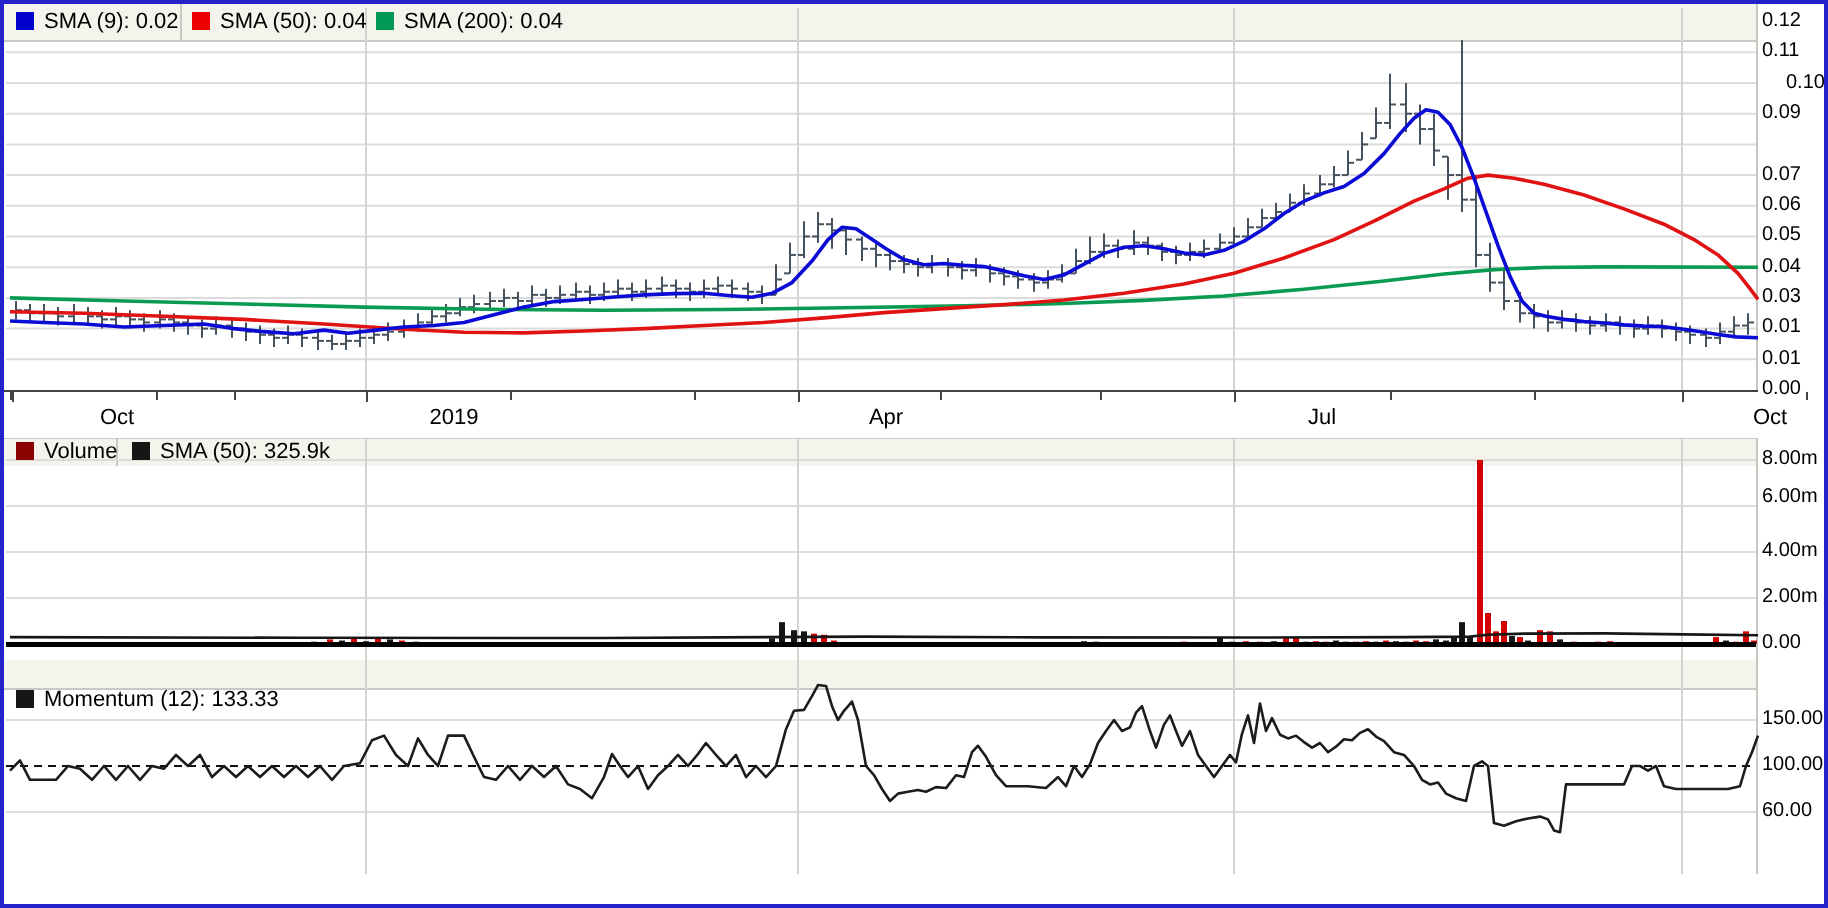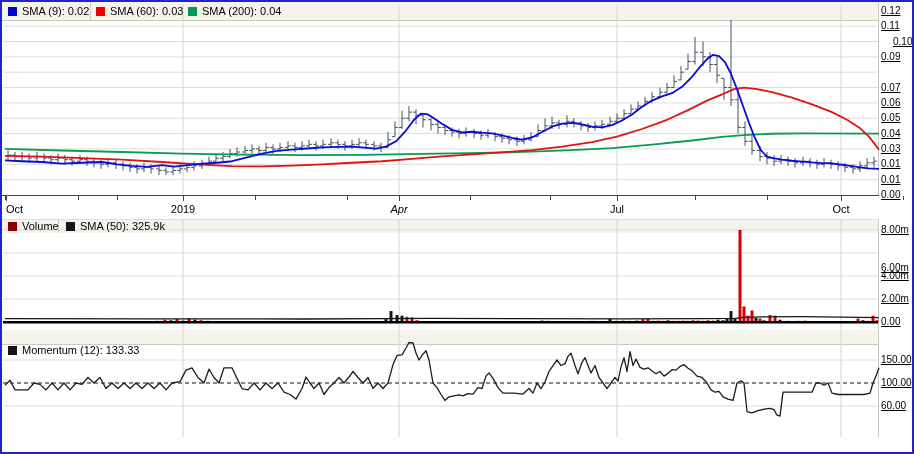--- a/index.html
+++ b/index.html
@@ -16,26 +16,26 @@
   .strip .divider{position:absolute;top:0;bottom:0;width:1px;background:#c9c9c1;}
   #chart-svg{position:absolute;left:0;top:0;z-index:1;}
   .legend{position:absolute;z-index:3;white-space:nowrap;}
   .legend .chip{display:inline-block;width:9px;height:9px;margin-right:5px;vertical-align:-1px;}
   .chip-blue{background:#0000cc;}
   .chip-red{background:#ee0000;}
   .chip-green{background:#009955;}
   .chip-darkred{background:#8b0000;}
   .chip-black{background:#161616;}
   .ylabels{position:absolute;left:879px;width:32px;z-index:3;font-size:10px;}
-  .ylabels .yl{position:absolute;left:0;height:12px;line-height:12px;text-decoration:underline;}
+  .ylabels .yl{position:absolute;left:0;height:12px;line-height:12px;}
   .xstrip{position:absolute;left:0;top:193px;width:877px;height:24px;background:#fff;
           border-top:1px solid #444;z-index:2;}
   .xstrip .tick{position:absolute;top:0;width:1px;height:4px;background:#444;}
   .xstrip .tick.major{height:5px;}
-  .xstrip .xl{position:absolute;top:7px;transform:translateX(-50%);}
+  .xstrip .xl{position:absolute;top:7px;transform:translateX(-50%);margin-left:44px;}
   .xstrip .xl.left{transform:none;}
   .hitarea{position:absolute;left:0;width:877px;z-index:4;background:transparent;}
   .footer{position:absolute;left:0;top:435px;width:910px;height:15px;background:#fff;
           border-top:1px solid #b0b0a8;z-index:3;line-height:14px;}
   .footer .ts{position:absolute;left:5px;top:0;}
   .footer .logo{position:absolute;right:5px;top:0;}
   .footer .brand{color:#2a56a5;}
 </style>
 </head>
 <body>
@@ -546,21 +546,21 @@
       <rect x="1" y="319" width="875" height="2.5" fill="#000"></rect>
       <line x1="1" y1="381" x2="876" y2="381" stroke="#111" stroke-dasharray="4 3"></line>
       <polyline points="3,383.3 8,378.24 13,387.9 26,387.9 32,381 38,382.38 44,387.9 50,381 56,387.9 62,381 68,387.9 74,381 80,382.38 86,375.48 92,381 98,375.48 104,386.52 110,381 116,386.52 122,381 128,386.52 134,381 140,386.52 146,381 152,386.52 158,381 164,387.9 170,381 178,379.62 184,368.12 190,365.82 196,375.48 202,381 207,367.2 212,375.48 217,381 222,365.82 230,365.82 235,376.4 240,386.52 246,387.9 252,381 258,387.9 264,381 270,386.52 276,381 282,390.2 288,392.5 294,397.1 300,386.52 304,375.02 308,381 312,386.52 317,381 322,392.5 327,385.6 332,381 337,375.48 342,381 347,375.02 351,369.5 356,375.48 361,381 366,375.48 371,386.52 376,381 381,386.52 386,381 391,362.6 395,353.4 400,352.94 404,346.04 407,340.52 411,340.98 414,351.1 417,358 420,353.4 424,348.8 427,358 431,381 435,385.6 439,392.5 443,398.48 447,394.8 452,393.88 457,392.96 461,393.88 466,391.58 471,392.04 476,385.6 480,386.52 484,374.1 487,370.88 491,376.4 496,385.6 501,391.12 512,391.12 521,392.04 527,386.52 531,391.12 535,381 539,386.52 543,380.08 547,369.5 551,363.52 555,358 559,363.52 563,361.68 566,354.32 569,351.1 573,363.52 576,371.8 580,360.3 583,355.7 586,363.52 589,370.88 593,363.52 597,375.48 601,381 605,386.52 609,381 613,375.48 616,379.16 619,364.9 622,355.7 625,369.5 628,349.72 631,363.52 634,357.08 638,365.36 642,367.2 646,365.82 650,369.04 654,371.8 658,369.5 662,374.1 666,371.34 670,367.66 674,368.12 678,364.44 682,362.6 686,366.28 690,368.58 695,374.1 700,375.48 705,381 709,387.9 713,390.2 717,389.28 721,394.8 726,397.1 731,398.48 735,381 739,378.7 742,381 745,409.52 750,410.9 756,408.6 762,407.22 768,406.3 772,407.68 775,413.2 778,414.12 781,390.2 795,390.2 810,390.2 814,381 818,381 822,383.3 826,381 830,391.12 836,392.5 850,392.5 862,392.5 868,391.12 871,381 874,374.1 877,365.82" fill="none" stroke="#1c1c1c" stroke-width="1.3" stroke-linejoin="round"></polyline>
     </svg>
 
   <div class="legend" style="left:6px;top:3px">
     <span style="position:absolute;left:0">
       <i class="chip chip-blue"></i><span>SMA (9): 0.02</span>
     </span>
     <span style="position:absolute;left:88px">
-      <i class="chip chip-red"></i><span>SMA (60): 0.03</span>
+      <i class="chip chip-red"></i><span>SMA (50): 0.04</span>
     </span>
     <span style="position:absolute;left:180px">
       <i class="chip chip-green"></i><span>SMA (200): 0.04</span>
     </span>
   </div>
 
   <div class="legend" style="left:6px;top:218px">
     <span style="position:absolute;left:0">
       <i class="chip chip-darkred"></i><span>Volume</span>
     </span>
@@ -585,21 +585,21 @@
       <div class="yl" style="top: 94.9px; text-align: center;">0.06</div>
       <div class="yl" style="top: 110.25px;">0.05</div>
       <div class="yl" style="top: 125.6px;">0.04</div>
       <div class="yl" style="top: 140.95px;">0.03</div>
       <div class="yl" style="top: 156.3px;">0.01</div>
       <div class="yl" style="top: 171.65px;">0.01</div>
       <div class="yl" style="top: 187px;">0.00</div>
     </div>
   <div class="ylabels" id="vol-ylabels">
       <div class="yl" style="top: 222px;">8.00m</div>
-      <div class="yl" style="top: 260px;">6.00m</div>
+      <div class="yl" style="top: 241px;">6.00m</div>
       <div class="yl" style="top: 268px; text-align: center;">4.00m</div>
       <div class="yl" style="top: 291px;">2.00m</div>
       <div class="yl" style="top: 314px;">0.00</div>
     </div>
   <div class="ylabels" id="mom-ylabels">
       <div class="yl" style="top: 352px;">150.00</div>
       <div class="yl" style="top: 375px;">100.00</div>
       <div class="yl" style="top: 398px;">60.00</div>
     </div>
 
@@ -612,21 +612,21 @@
       <div class="tick" style="left: 468px;"></div>
       <div class="tick" style="left: 548px;"></div>
       <div class="tick" style="left: 693px;"></div>
       <div class="tick" style="left: 765px;"></div>
       <div class="tick" style="left: 901px;"></div>
       <div class="tick major" style="left: 4px;"></div>
       <div class="xl left" style="left: 4px;">Oct</div>
       <div class="tick major" style="left: 181px;"></div>
       <div class="xl" style="left: 181px;">2019</div>
       <div class="tick major" style="left: 397px;"></div>
-      <div class="xl" style="left: 397px; font-style: italic;">Apr</div>
+      <div class="xl" style="left: 397px;">Apr</div>
       <div class="tick major" style="left: 615px;"></div>
       <div class="xl" style="left: 615px;">Jul</div>
       <div class="tick major" style="left: 839px;"></div>
       <div class="xl" style="left: 839px;">Oct</div>
     </div>
 
   <div class="hitarea" style="top:20px;height:173px"></div>
   <div class="hitarea" style="top:231px;height:92px"></div>
   <div class="hitarea" style="top:344px;height:91px"></div>
 

